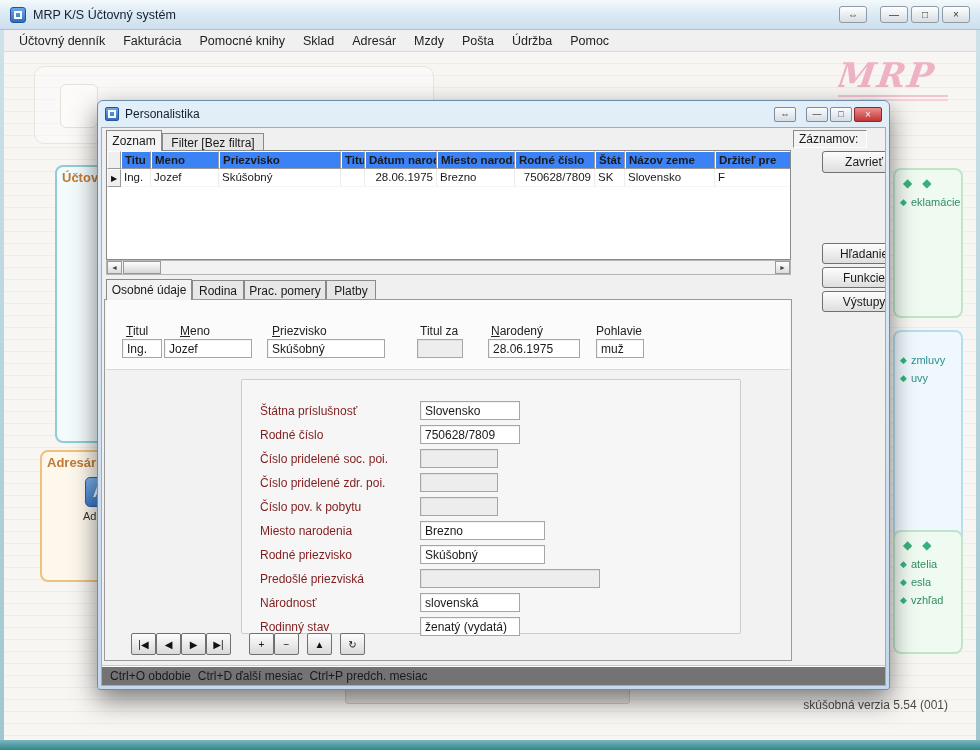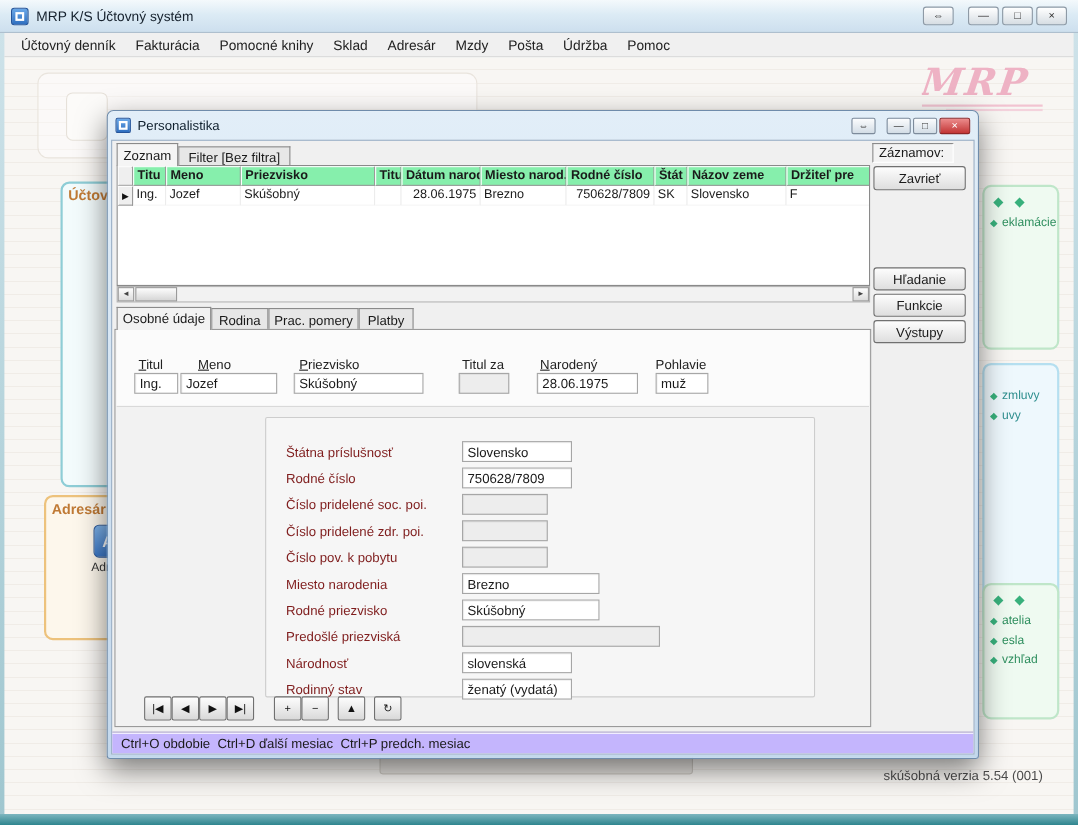--- a/index.html
+++ b/index.html
@@ -58,30 +58,30 @@
   .dlg-btn.detach{margin-right:8px}
   .dlg-btn.close{width:28px;background:linear-gradient(#ec8c8c,#c23535);color:#fff;border-color:#8f2525;font-size:10px}
   .dlg-body{position:absolute;left:3px;right:3px;top:26px;bottom:3px;background:#f0f0f0;border:1px solid #98aec6;overflow:hidden;font-size:12px}
   
   .tab{position:absolute;border:1px solid #8a8a8a;border-bottom:none;background:#e7e7e7;font-size:12px;display:flex;align-items:center;justify-content:center;white-space:nowrap}
   .tab.active{background:#f5f5f5;z-index:2}
   #tab-zoznam{left:4px;top:2px;width:56px;height:21px}
   #tab-filter{left:60px;top:5px;width:102px;height:18px}
   .status-date{position:absolute;left:432px;top:3px;width:257px;height:18px;border:1px solid;border-color:#8a8a8a #ffffff #ffffff #8a8a8a;background:#f3f3f3;color:#c02424;display:flex;align-items:center;justify-content:center;white-space:nowrap}
   .records{position:absolute;left:691px;top:2px;width:74px;height:18px;border:1px solid;border-color:#8a8a8a #ffffff #ffffff #8a8a8a;background:#f3f3f3;display:flex;align-items:center;padding-left:5px}
-  .side-btn{position:absolute;left:692px;width:84px;height:22px;border:1px solid #707070;border-radius:3px;background:linear-gradient(#fdfdfd,#dedede);display:flex;align-items:center;justify-content:center;white-space:nowrap}
+  .side-btn{position:absolute;left:720px;width:84px;height:22px;border:1px solid #707070;border-radius:3px;background:linear-gradient(#fdfdfd,#dedede);display:flex;align-items:center;justify-content:center;white-space:nowrap}
   #btn-zavriet{top:23px}
   #btn-hladanie{top:115px;height:21px}
   #btn-funkcie{top:139px;height:21px}
   #btn-vystupy{top:163px;height:21px}
   
   .grid{position:absolute;left:4px;top:22px;width:685px;height:110px;background:#fff;border:1px solid #8a8a8a;overflow:hidden}
   .g-head,.g-row{display:flex;height:18px}
   .g-cell{flex:none;padding:2px 3px;font-size:11.5px;white-space:nowrap;overflow:hidden}
-  .g-head .g-cell{font-weight:bold;background:#86efac;border:1px solid;border-color:#fdfdfd #9a9a9a #9a9a9a #fdfdfd}
+  .g-head .g-cell{font-weight:bold;background:#3b82f6;border:1px solid;border-color:#fdfdfd #9a9a9a #9a9a9a #fdfdfd}
   .g-row .g-cell{border-right:1px solid #ececec;border-bottom:1px solid #f5f5f5}
   .gutter{width:14px;flex:none;background:#efefef;border:1px solid;border-color:#fdfdfd #9a9a9a #9a9a9a #fdfdfd;font-size:8px;display:flex;align-items:center;justify-content:center;color:#111}
   .w0{width:30px}.w1{width:68px}.w2{width:122px}.w3{width:24px}.w4{width:72px}.w5{width:78px}.w6{width:80px}.w7{width:30px}.w8{width:90px}.w9{width:86px}
   .ar{text-align:right}
   
   .hscroll{position:absolute;left:4px;top:132px;width:685px;height:15px;background:#f2f2f2;border:1px solid #b5b5b5;display:flex;align-items:center}
   .sb-btn{width:15px;height:13px;flex:none;background:linear-gradient(#fefefe,#dcdcdc);border:1px solid #9a9a9a;font-size:7px;display:flex;align-items:center;justify-content:center;color:#444}
   .sb-btn.right{margin-left:auto}
   .sb-thumb{width:38px;height:13px;flex:none;background:linear-gradient(#fdfdfd,#d6d6d6);border:1px solid #9a9a9a;margin-left:1px}
   
@@ -104,21 +104,21 @@
   .cat-item.selected{background:#2a63c8;color:#fff}
   
   .detail-group{position:absolute;left:136px;top:79px;width:500px;height:255px;border:1px solid #cdcdcd;background:#f6f6f6;border-radius:2px}
   .d-label{position:absolute;left:18px;font-size:12px;color:#7f1d1d;white-space:nowrap}
   .d-input{position:absolute;left:178px;height:19px}
   .iw100{width:100px}.iw78{width:78px}.iw125{width:125px}.iw180{width:180px}
   
   .dbnav{position:absolute;left:26px;top:333px;display:flex}
   .nav-btn{width:25px;height:22px;flex:none;border:1px solid #707070;background:linear-gradient(#fdfdfd,#d9d9d9);border-radius:2px;font-size:10px;display:flex;align-items:center;justify-content:center;color:#111}
   .mL18{margin-left:18px}.mL8{margin-left:8px}
-  .dlg-status{position:absolute;left:0;right:0;bottom:0;height:20px;background:#c4b5fd;border-top:1px solid #c9c9c9;box-shadow:inset 0 1px 0 #ffffff;display:flex;align-items:center;padding-left:8px;white-space:pre}
+  .dlg-status{position:absolute;left:0;right:0;bottom:0;height:20px;background:#737373;border-top:1px solid #c9c9c9;box-shadow:inset 0 1px 0 #ffffff;display:flex;align-items:center;padding-left:8px;white-space:pre}
 </style>
 </head>
 <body>
 
 <div id="app">
   <div class="frame-bottom"></div>
 
   <div class="titlebar">
     <span class="app-icon"></span>
     <span class="title-text">MRP K/S Účtovný systém</span>

